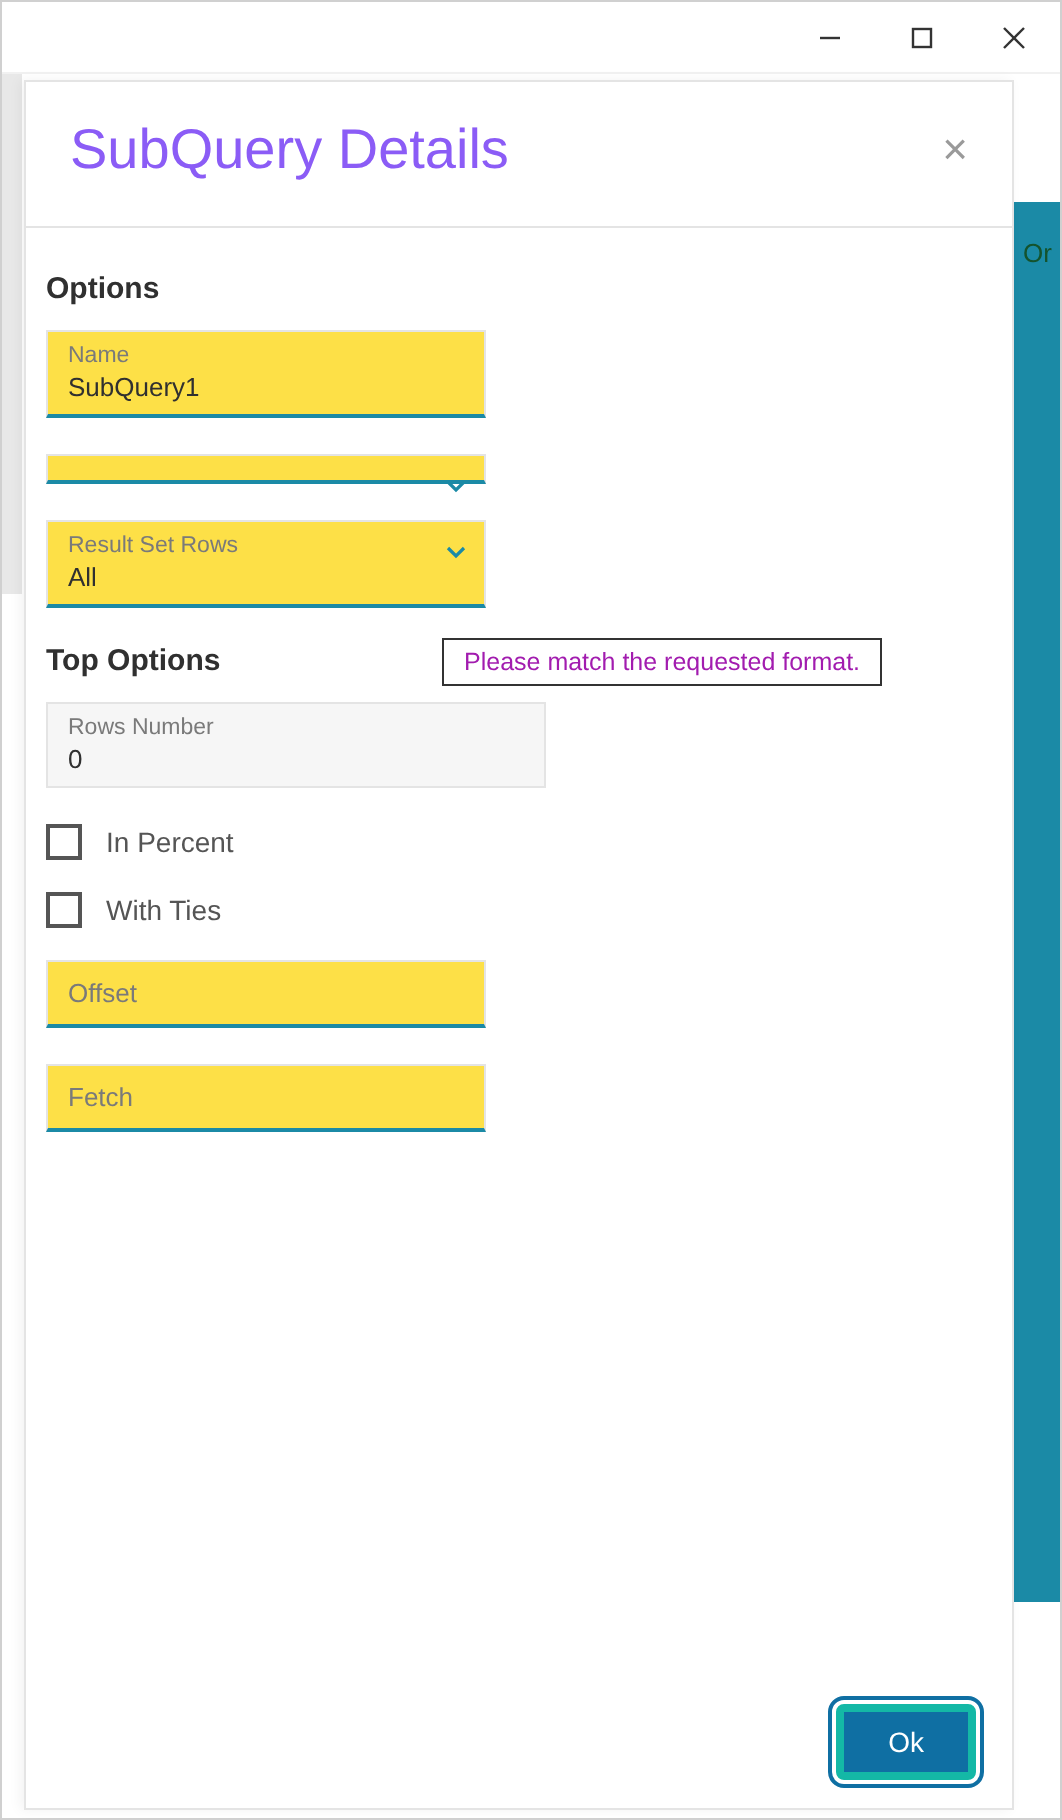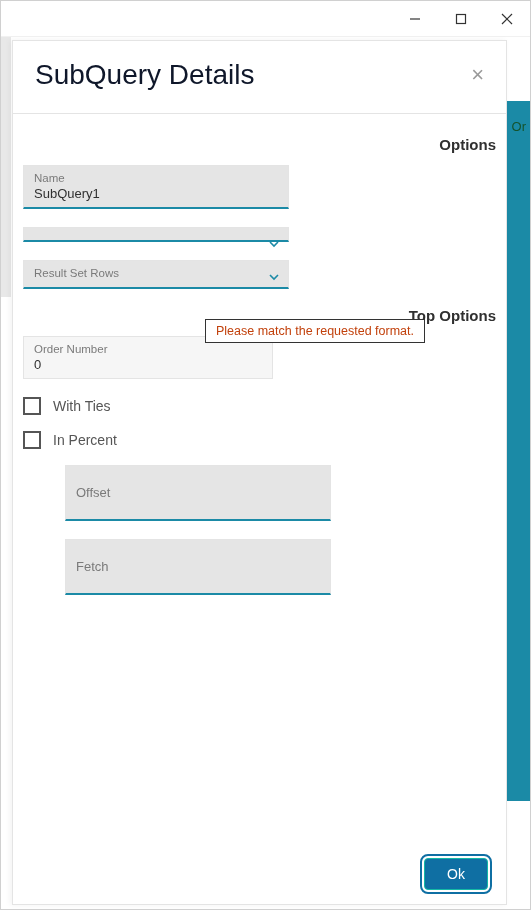--- a/index.html
+++ b/index.html
@@ -74,50 +74,49 @@
   .modal-header {
     display: flex;
     align-items: center;
     justify-content: space-between;
     padding: 18px 22px 22px 22px;
     border-bottom: 1px solid #e4e4e4;
   }
   .modal-title {
     font-size: 28px;
     font-weight: 400;
-    color: #0f172a;
+    color: #8b5cf6;
   }
   .modal-close {
     color: #9a9a9a;
     font-size: 22px;
     cursor: pointer;
     font-weight: 300;
   }
   .modal-body {
     flex: 1;
     padding: 18px 10px 10px 10px;
     overflow: hidden;
     position: relative;
   }
   .section-title {
     font-size: 15px;
     font-weight: 700;
     color: #303030;
     margin-bottom: 12px;
     margin-top: 4px;
-    text-align: right;
   }
   .field {
-    width: 266px;
+    width: 220px;
     border: 1px solid #e4e4e4;
     border-bottom: 2px solid #1b8aa6;
     padding: 6px 10px 6px 10px;
     margin-bottom: 18px;
     position: relative;
-    background: #e5e5e5;
+    background: #fde047;
   }
   .field.disabled {
     background: #f6f6f6;
     border-bottom: 1px solid #e4e4e4;
   }
   .field-label {
     font-size: 11.5px;
     color: #7a7a7a;
     display: block;
     margin-bottom: 2px;
@@ -147,51 +146,50 @@
     height: 18px;
     border: 2px solid #555;
     background: #fff;
   }
   .checkbox-label {
     font-size: 14px;
     color: #555;
   }
   .tooltip {
     position: absolute;
-    left: 192px;
+    left: 208px;
     top: 205px;
     border: 1px solid #333;
     background: #fff;
     padding: 4px 10px;
     font-size: 12.5px;
-    color: #c2410c;
+    color: #a21caf;
     white-space: nowrap;
     z-index: 5;
   }
   .modal-footer {
     padding: 14px 18px;
     display: flex;
     justify-content: flex-end;
     border-top: 0;
   }
   .ok-btn {
     background: #0f6fa3;
     color: #fff;
-    border: 1px solid #14b8a6;
+    border: 4px solid #14b8a6;
     outline: 2px solid #0f6fa3;
     outline-offset: 2px;
     border-radius: 4px;
     padding: 7px 22px;
     font-size: 14px;
     cursor: pointer;
     text-align: center;
   }
   .field.big {
-    padding: 19px 10px;
-    margin-left: 42px;
+    padding: 8px 10px;
   }
 </style>
 </head>
 <body>
 
 <div class="window">
 
   <div class="titlebar">
     <div class="ctrl" title="Minimize">
       <svg width="12" height="12">
@@ -231,42 +229,43 @@
       </div>
 
       <div class="field">
         <span class="chev"><svg width="12" height="12">
               <polyline points="2,4 6,8 10,4" fill="none" stroke="#1b8aa6" stroke-width="1.6"></polyline>
             </svg></span>
       </div>
 
       <div class="field">
         <span class="field-label">Result Set Rows</span>
+        <span class="field-value">All</span>
         <span class="chev"><svg width="12" height="12">
               <polyline points="2,4 6,8 10,4" fill="none" stroke="#1b8aa6" stroke-width="1.6"></polyline>
             </svg></span>
       </div>
 
       <div class="section-title">Top Options</div>
 
       <div class="field disabled" style="width:250px">
-        <span class="field-label">Order Number</span>
+        <span class="field-label">Rows Number</span>
         <span class="field-value">0</span>
+      </div>
+
+      <div class="checkbox-row">
+        <div class="checkbox-box"></div>
+        <span class="checkbox-label">In Percent</span>
       </div>
 
       <div class="checkbox-row">
         <div class="checkbox-box"></div>
         <span class="checkbox-label">With Ties</span>
       </div>
 
-      <div class="checkbox-row">
-        <div class="checkbox-box"></div>
-        <span class="checkbox-label">In Percent</span>
-      </div>
-
 
       <div class="field big placeholder-only">
         <span class="field-value">Offset</span>
       </div>
 
       <div class="field big placeholder-only">
         <span class="field-value">Fetch</span>
       </div>
 
       <div class="tooltip">Please match the requested format.</div>

